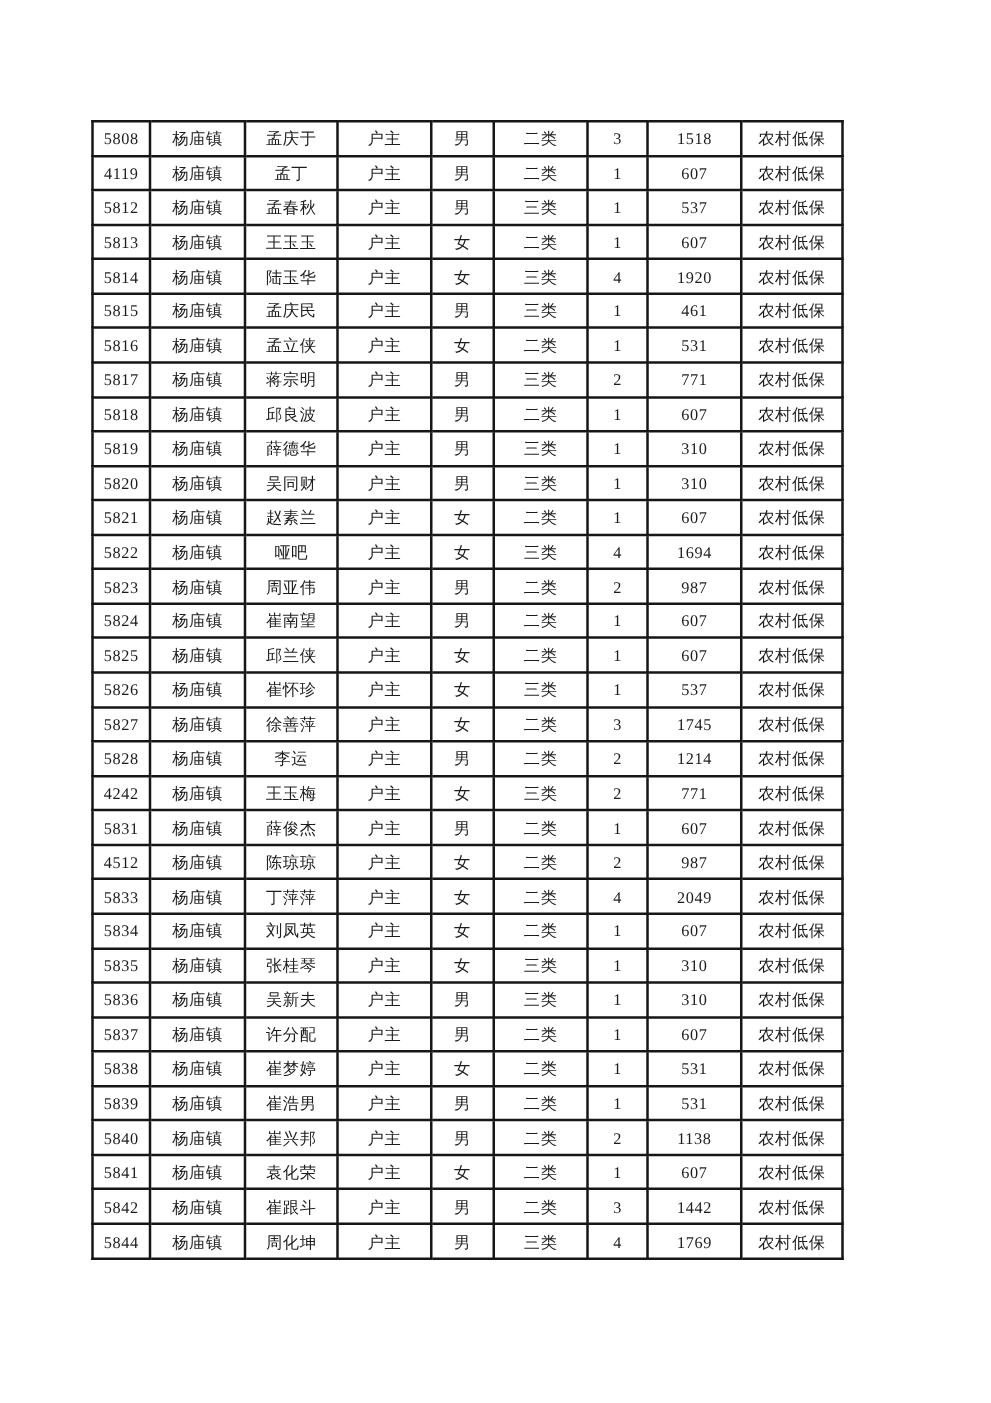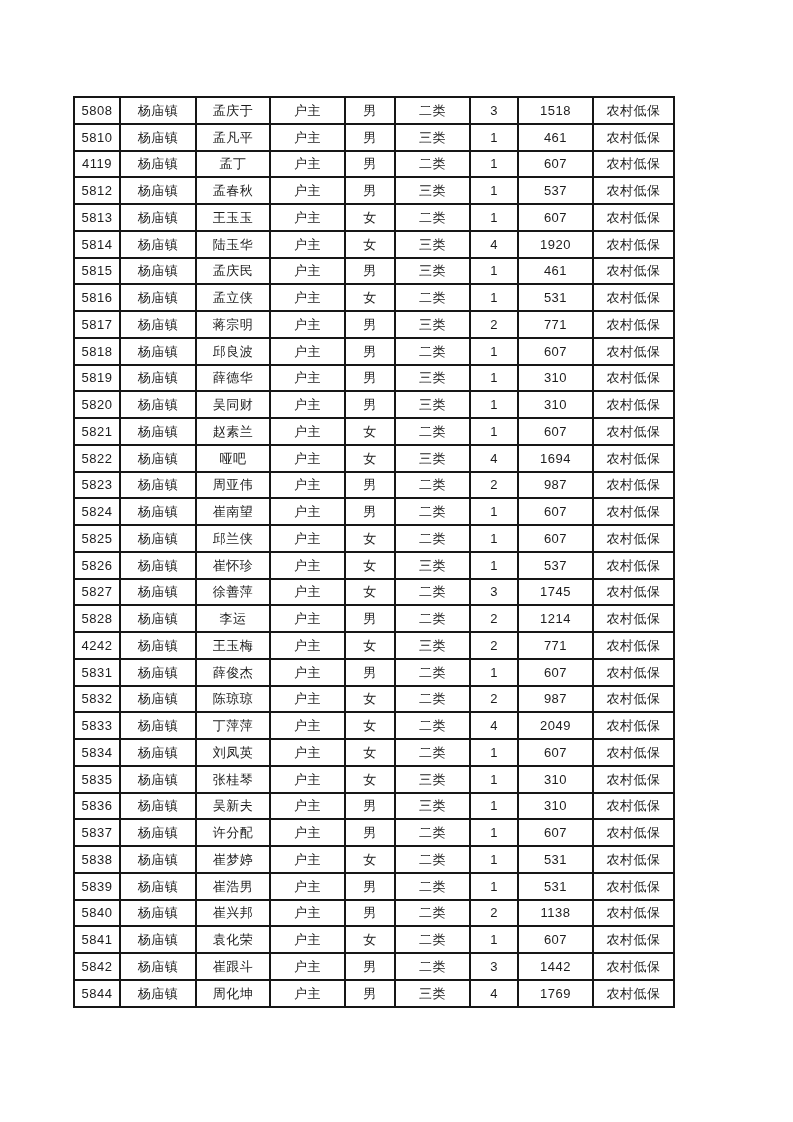--- a/index.html
+++ b/index.html
@@ -6,21 +6,21 @@
     margin: 0;
     padding: 0;
     background: #e8e8e8;
   }
   .page {
     position: relative;
     width: 793px;
     height: 1122px;
     margin: 0 auto;
     background: #ffffff;
-    font-family: Liberation Sans, sans-serif;
+    font-family: Liberation Serif, serif;
     overflow: hidden;
   }
   table.roster {
     position: absolute;
     left: 73px;
     top: 96px;
     width: 600px;
     height: 912px;
     border-collapse: collapse;
     table-layout: fixed;
@@ -70,31 +70,20 @@
           <td>杨庙镇</td>
           <td>孟庆于</td>
           <td>户主</td>
           <td>男</td>
           <td>二类</td>
           <td>3</td>
           <td>1518</td>
           <td>农村低保</td>
         </tr>
         <tr>
-          <td>5810</td>
-          <td>杨庙镇</td>
-          <td>孟凡平</td>
-          <td>户主</td>
-          <td>男</td>
-          <td>三类</td>
-          <td>1</td>
-          <td>461</td>
-          <td>农村低保</td>
-        </tr>
-        <tr>
           <td>4119</td>
           <td>杨庙镇</td>
           <td>孟丁</td>
           <td>户主</td>
           <td>男</td>
           <td>二类</td>
           <td>1</td>
           <td>607</td>
           <td>农村低保</td>
         </tr>
@@ -301,21 +290,21 @@
           <td>杨庙镇</td>
           <td>薛俊杰</td>
           <td>户主</td>
           <td>男</td>
           <td>二类</td>
           <td>1</td>
           <td>607</td>
           <td>农村低保</td>
         </tr>
         <tr>
-          <td>5832</td>
+          <td>4512</td>
           <td>杨庙镇</td>
           <td>陈琼琼</td>
           <td>户主</td>
           <td>女</td>
           <td>二类</td>
           <td>2</td>
           <td>987</td>
           <td>农村低保</td>
         </tr>
         <tr>

